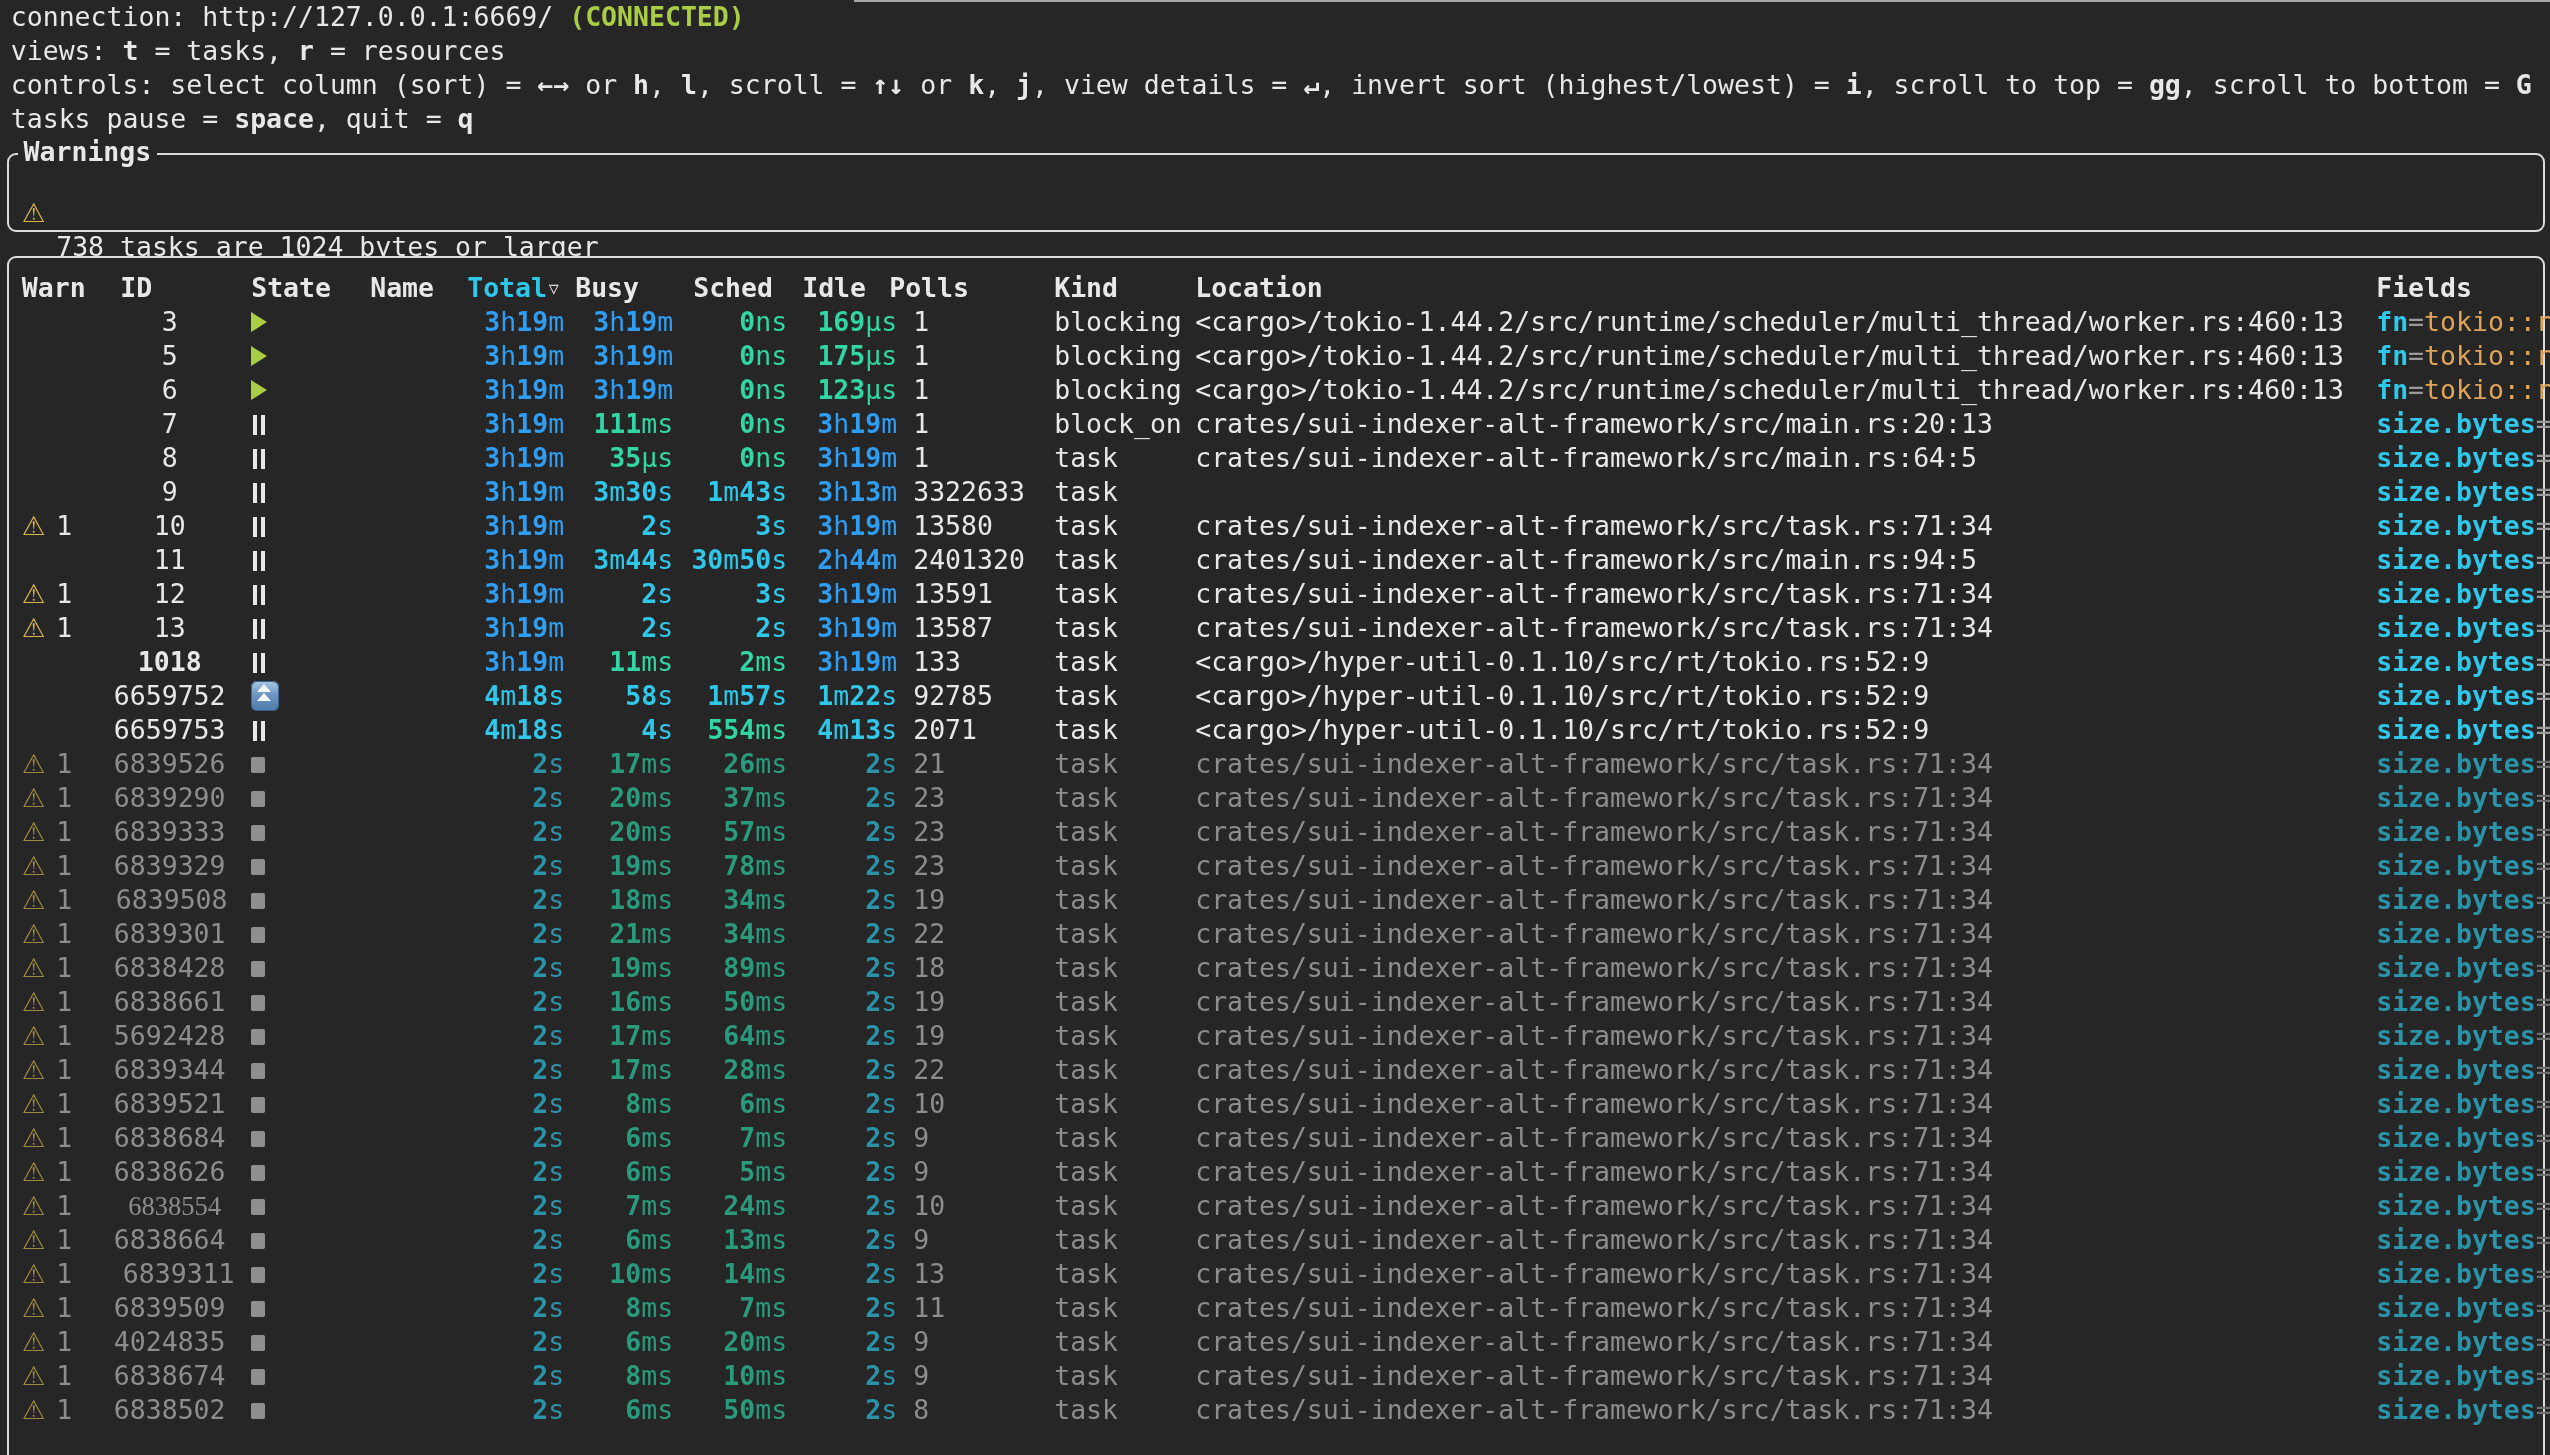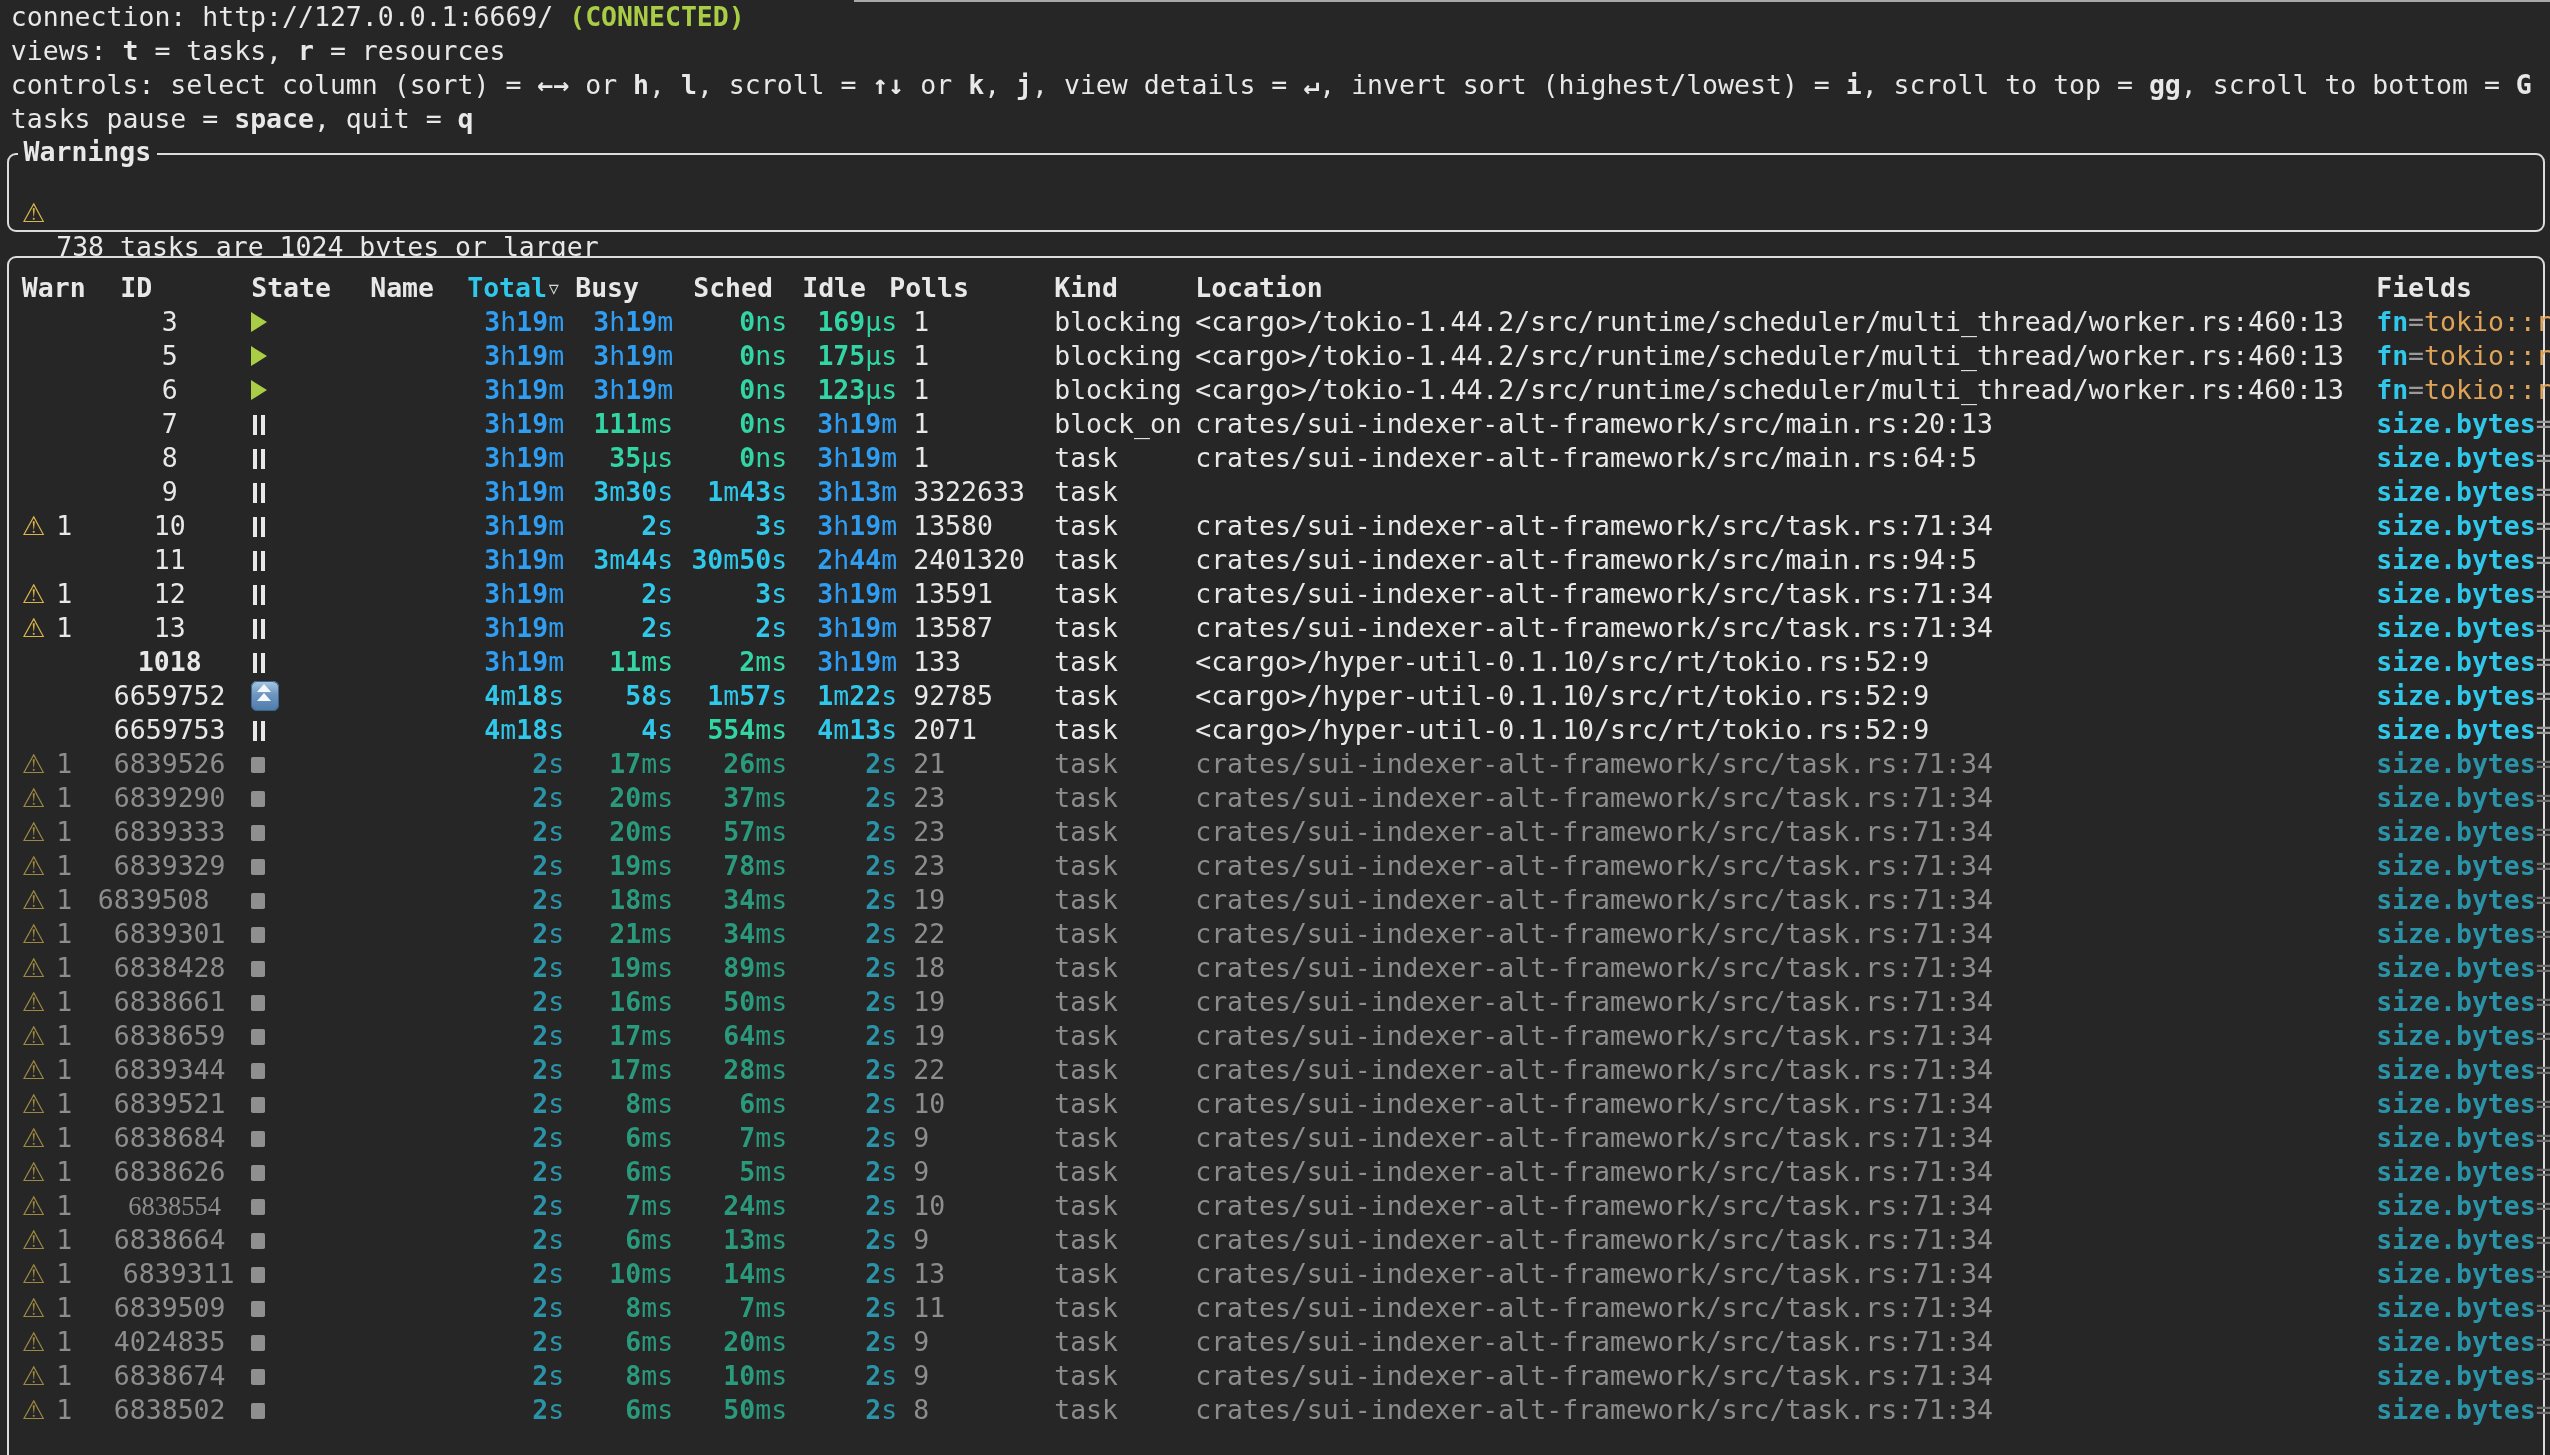--- a/index.html
+++ b/index.html
@@ -316,21 +316,21 @@
           <span class="cell r" style="left: 590px; width: 188px;"><span class="c-teal"><b>78</b>ms</span></span>
           <span class="cell r" style="left: 700px; width: 188px;"><span class="c-cyan"><b>2</b>s</span></span>
           <span class="cell" style="left: 904px;">23</span>
           <span class="cell" style="left: 1045px;">task</span>
           <span class="cell" style="left: 1186px;">crates/sui-indexer-alt-framework/src/task.rs:71:34</span>
           <span class="cell" style="left: 2367px;"><b class="c-cyan">size.bytes</b><span class="c-dimeq">=</span></span>
         </div>
         <div class="trow dim">
           <span class="cell" style="left: 12.6px; width: 30.5px;"><span class="c-yellow">⚠</span></span>
           <span class="cell" style="left: 47px; width: 27px;">1</span>
-          <span class="cell ctr" style="left: 79px; width: 131px;">6839508</span>
+          <span class="cell ctr" style="left: 97px; width: 131px;">6839508</span>
           <span class="cell" style="left: 242px; width: 54px;"><span class="ic-done"></span></span>
           <span class="cell r" style="left: 363px; width: 192px;"><span class="c-cyan"><b>2</b>s</span></span>
           <span class="cell r" style="left: 481px; width: 183px;"><span class="c-teal"><b>18</b>ms</span></span>
           <span class="cell r" style="left: 590px; width: 188px;"><span class="c-teal"><b>34</b>ms</span></span>
           <span class="cell r" style="left: 700px; width: 188px;"><span class="c-cyan"><b>2</b>s</span></span>
           <span class="cell" style="left: 904px;">19</span>
           <span class="cell" style="left: 1045px;">task</span>
           <span class="cell" style="left: 1186px;">crates/sui-indexer-alt-framework/src/task.rs:71:34</span>
           <span class="cell" style="left: 2367px;"><b class="c-cyan">size.bytes</b><span class="c-dimeq">=</span></span>
         </div>
@@ -372,21 +372,21 @@
           <span class="cell r" style="left: 590px; width: 188px;"><span class="c-teal"><b>50</b>ms</span></span>
           <span class="cell r" style="left: 700px; width: 188px;"><span class="c-cyan"><b>2</b>s</span></span>
           <span class="cell" style="left: 904px;">19</span>
           <span class="cell" style="left: 1045px;">task</span>
           <span class="cell" style="left: 1186px;">crates/sui-indexer-alt-framework/src/task.rs:71:34</span>
           <span class="cell" style="left: 2367px;"><b class="c-cyan">size.bytes</b><span class="c-dimeq">=</span></span>
         </div>
         <div class="trow dim">
           <span class="cell" style="left: 12.6px; width: 30.5px;"><span class="c-yellow">⚠</span></span>
           <span class="cell" style="left: 47px; width: 27px;">1</span>
-          <span class="cell ctr" style="left: 95px; width: 131px;">6838659</span>
+          <span class="cell ctr" style="left: 95px; width: 131px;">5692428</span>
           <span class="cell" style="left: 242px; width: 54px;"><span class="ic-done"></span></span>
           <span class="cell r" style="left: 363px; width: 192px;"><span class="c-cyan"><b>2</b>s</span></span>
           <span class="cell r" style="left: 481px; width: 183px;"><span class="c-teal"><b>17</b>ms</span></span>
           <span class="cell r" style="left: 590px; width: 188px;"><span class="c-teal"><b>64</b>ms</span></span>
           <span class="cell r" style="left: 700px; width: 188px;"><span class="c-cyan"><b>2</b>s</span></span>
           <span class="cell" style="left: 904px;">19</span>
           <span class="cell" style="left: 1045px;">task</span>
           <span class="cell" style="left: 1186px;">crates/sui-indexer-alt-framework/src/task.rs:71:34</span>
           <span class="cell" style="left: 2367px;"><b class="c-cyan">size.bytes</b><span class="c-dimeq">=</span></span>
         </div>

